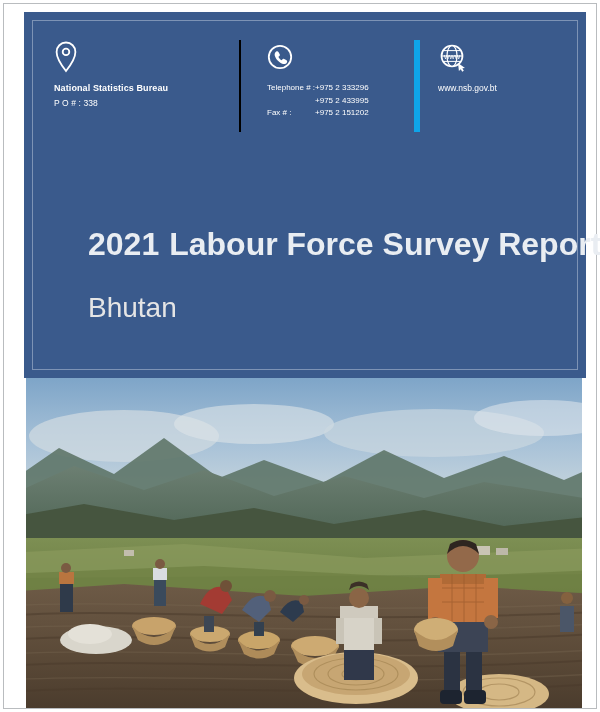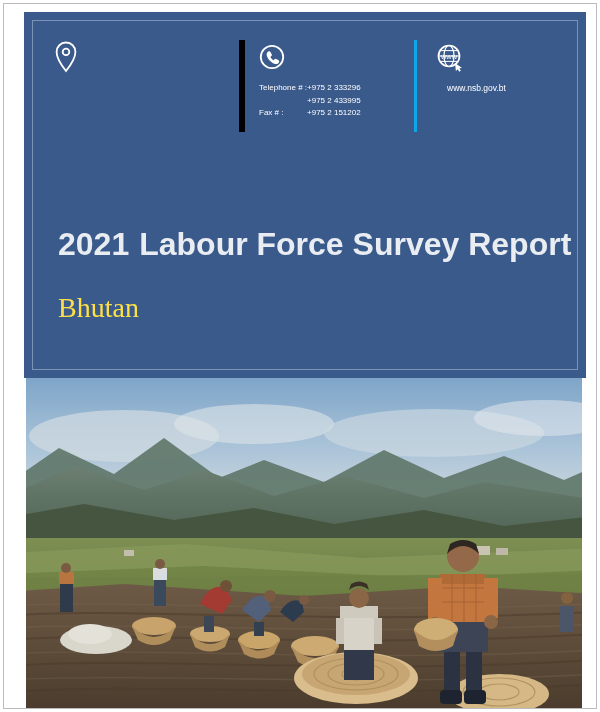--- a/index.html
+++ b/index.html
@@ -62,22 +62,22 @@
     width: 500px;
     height: 96px;
     display: flex;
     align-items: flex-start;
   }
   .contact-block {
     position: relative;
     box-sizing: border-box;
   }
   .cb-1 { width: 185px; padding-right: 12px; }
-  .cb-2 { width: 175px; padding-left: 14px; border-left: 6px solid #000000; min-height: 92px; }
-  .cb-3 { width: 140px; padding-left: 18px; border-left: 3px solid #0ea5e9; min-height: 92px; }
+  .cb-2 { width: 175px; padding-left: 26px; border-left: 2px solid #000000; min-height: 92px; }
+  .cb-3 { width: 140px; padding-left: 18px; border-left: 6px solid #0ea5e9; min-height: 92px; }
 
   .icon-box {
     height: 34px;
     display: flex;
     align-items: center;
     margin-bottom: 8px;
   }
 
   .org-lines {
     color: #ffffff;
@@ -100,46 +100,44 @@
     border-collapse: collapse;
   }
   .phone-table td { padding: 0; vertical-align: top; white-space: nowrap; }
   .phone-label { padding-right: 6px; }
   .phone-val { }
 
   .web-text {
     color: #ffffff;
     font-size: 8.5px;
     line-height: 12px;
-    margin-left: 12px;
   }
 
   
   .title-wrap {
     position: absolute;
-    left: 34px;
+    left: 64px;
     top: 212px;
     width: 500px;
   }
   .doc-title {
     color: #e9edf2;
     font-size: 32px;
     font-weight: bold;
     line-height: 40px;
     letter-spacing: 0px;
     white-space: nowrap;
   }
   .doc-title .year { margin-right: 10px; }
   .doc-subtitle {
-    color: #fde047;
+    color: #e5e5e5;
     font-size: 28px;
     font-weight: normal;
     line-height: 36px;
     margin-top: 26px;
-    font-family: Liberation Serif, serif;
   }
 
   
   .photo {
     position: absolute;
     left: 4px;
     top: 378px;
     width: 592px;
     height: 330px;
     overflow: hidden;
@@ -178,20 +176,22 @@
     <div class="contact-strip">
 
       <div class="contact-block cb-1">
         <div class="icon-box">
           <svg width="24" height="32" viewBox="0 0 24 32" aria-hidden="true">
             <path d="M12 1.5 C6.8 1.5 2.6 5.7 2.6 10.9 C2.6 18 12 30 12 30 C12 30 21.4 18 21.4 10.9 C21.4 5.7 17.2 1.5 12 1.5 Z" fill="none" stroke="#ffffff" stroke-width="1.8"></path>
             <circle cx="12" cy="10.9" r="3.3" fill="none" stroke="#ffffff" stroke-width="1.8"></circle>
           </svg>
         </div>
         <div class="org-lines">
+          <span class="org-name">National Statistics Bureau</span>
+          <span class="org-line">P O # : 338</span>
         </div>
       </div>
 
       <div class="contact-block cb-2">
         <div class="icon-box">
           <svg width="26" height="30" viewBox="0 0 26 30" aria-hidden="true">
             <circle cx="13" cy="15" r="11.2" fill="none" stroke="#ffffff" stroke-width="1.8"></circle>
             <path d="M9.2 9.6 c1.1 -0.6 1.9 -0.2 2.4 0.7 l1.1 2 c0.4 0.8 0.2 1.4 -0.5 1.9 l-0.8 0.6 c0.4 1.4 1.9 3 3.3 3.5 l0.6 -0.9 c0.5 -0.7 1.1 -0.9 1.9 -0.5 l2 1.1 c0.9 0.5 1.3 1.3 0.7 2.4 -0.7 1.3 -2.3 2 -3.9 1.5 -3.6 -1.1 -7.1 -4.6 -8.2 -8.2 -0.5 -1.6 0.2 -3.3 1.4 -4.1 z" fill="#ffffff"></path>
           </svg>
         </div>

